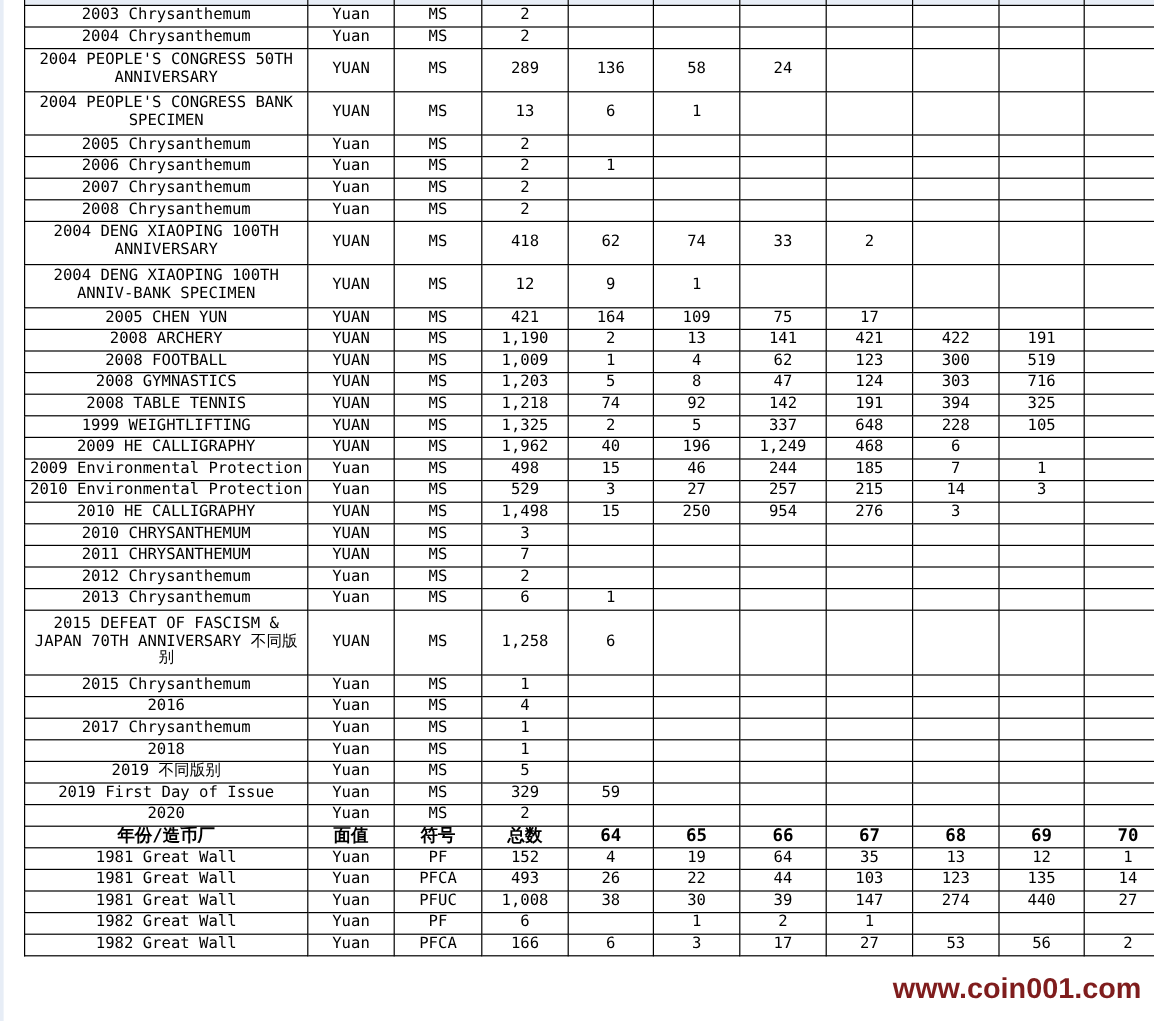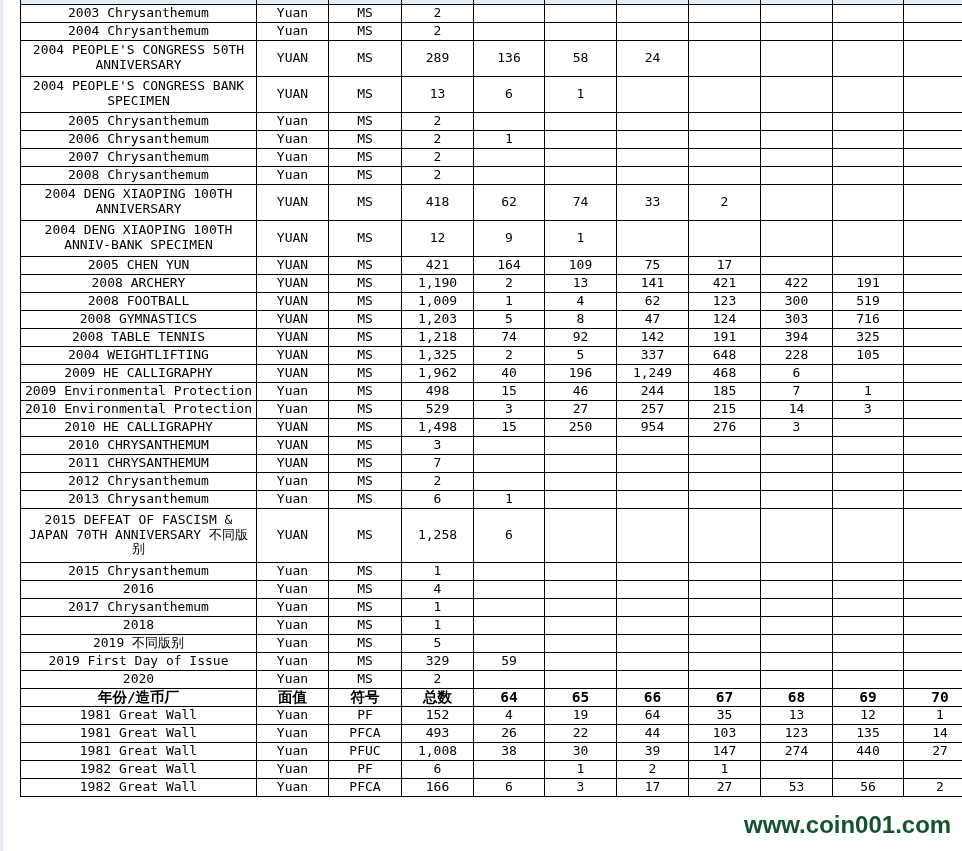--- a/index.html
+++ b/index.html
@@ -285,21 +285,21 @@
         <td>1,218</td>
         <td>74</td>
         <td>92</td>
         <td>142</td>
         <td>191</td>
         <td>394</td>
         <td>325</td>
         <td></td>
       </tr>
       <tr class="" style="height: 18px;">
-        <td>2004 WEIGHTLIFTING</td>
+        <td>1999 WEIGHTLIFTING</td>
         <td>YUAN</td>
         <td>MS</td>
         <td>1,325</td>
         <td>2</td>
         <td>5</td>
         <td>337</td>
         <td>648</td>
         <td>228</td>
         <td>105</td>
         <td></td>
@@ -586,13 +586,13 @@
         <td>3</td>
         <td>17</td>
         <td>27</td>
         <td>53</td>
         <td>56</td>
         <td>2</td>
       </tr>
     </tbody>
 </table>
 
-<div class="watermark" style="color: #14532d;">www.coin001.com</div>
+<div class="watermark" style="color: #7f1d1d;">www.coin001.com</div>
 
 </body></html>

